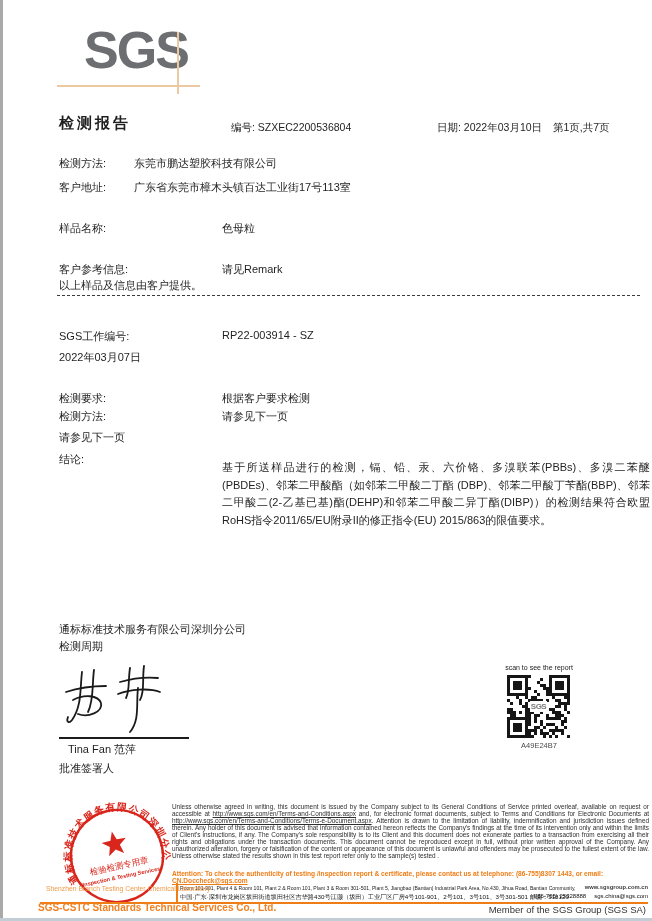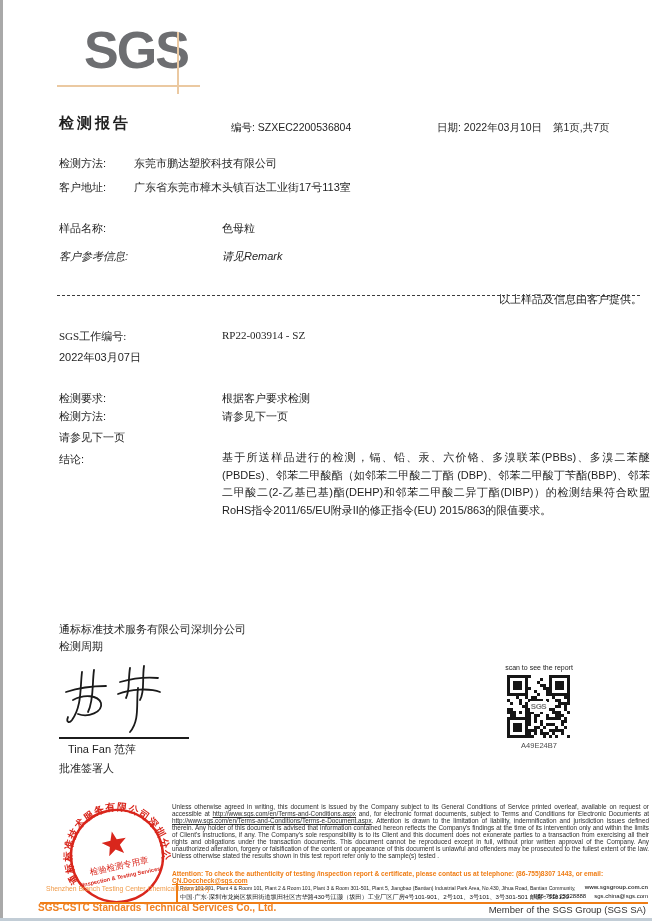--- a/index.html
+++ b/index.html
@@ -17,21 +17,21 @@
   .hmeta{position:absolute;top:121px;font-size:10.5px;color:#1f1f1f;white-space:nowrap;}
   .m-no{left:231px;} .m-date{left:437px;} .m-page{left:553px;}
 
   
   .row{position:absolute;left:59px;right:10px;display:flex;font-size:11px;color:#1f1f1f;white-space:nowrap;}
   .row .lbl{flex-shrink:0;}
   .w74{width:75px;} .w163{width:163px;}
   .dash{position:absolute;left:57px;top:295px;width:583px;border-top:1px dashed #3c3c3c;}
 
   .concl-lbl{position:absolute;left:59px;top:452px;font-size:11px;color:#1f1f1f;}
-  .concl-val{position:absolute;left:222px;top:449px;width:428px;font-size:11px;line-height:17.5px;color:#1f1f1f;text-align:justify;}
+  .concl-val{position:absolute;left:222px;top:459px;width:428px;font-size:11px;line-height:17.5px;color:#1f1f1f;text-align:justify;}
 
   
   .sig-company{position:absolute;left:59px;top:622px;font-size:11px;color:#1f1f1f;}
   .sig-auth{position:absolute;left:59px;top:639px;font-size:11px;color:#1f1f1f;}
   .sig-svg{position:absolute;left:60px;top:662px;}
   .sig-line{position:absolute;left:59px;top:737px;width:130px;height:2px;background:#1c1c1c;}
   .sig-name{position:absolute;left:68px;top:742px;font-size:11px;color:#1f1f1f;}
   .sig-role{position:absolute;left:59px;top:761px;font-size:11px;color:#1f1f1f;}
 
   
@@ -83,31 +83,31 @@
   </div>
   <div class="row" style="top:180px;">
     <span class="lbl w74">客户地址:</span>
     <span>广东省东莞市樟木头镇百达工业街17号113室</span>
   </div>
 
   <div class="row" style="top:215px;margin-top:6px;">
     <span class="lbl w163">样品名称:</span>
     <span>色母粒</span>
   </div>
-  <div class="row" style="top:249px;font-style:italic;">
+  <div class="row" style="top:262px;">
     <span class="lbl w163">客户参考信息:</span>
     <span>请见Remark</span>
   </div>
-  <div class="row" style="top:292px;justify-content:flex-end;">
+  <div class="row" style="top:278px;">
     <span>以上样品及信息由客户提供。</span>
   </div>
 
   <div class="dash"></div>
 
-  <div class="row" style="top:329px;font-family:Liberation Serif, serif;">
+  <div class="row" style="top:329px;">
     <span class="lbl w163">SGS工作编号:</span>
     <span>RP22-003914 - SZ</span>
   </div>
   <div class="row" style="top:350px;">
     <span>2022年03月07日</span>
   </div>
   <div class="row" style="top:391px;">
     <span class="lbl w163">检测要求:</span>
     <span>根据客户要求检测</span>
   </div>

